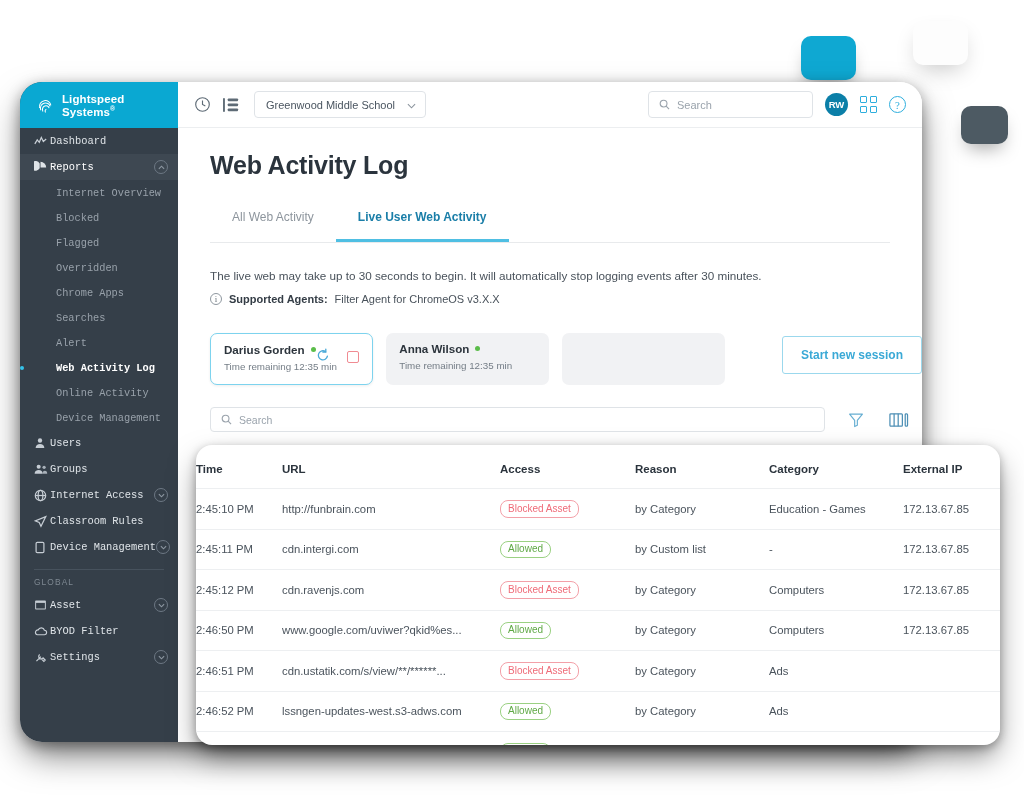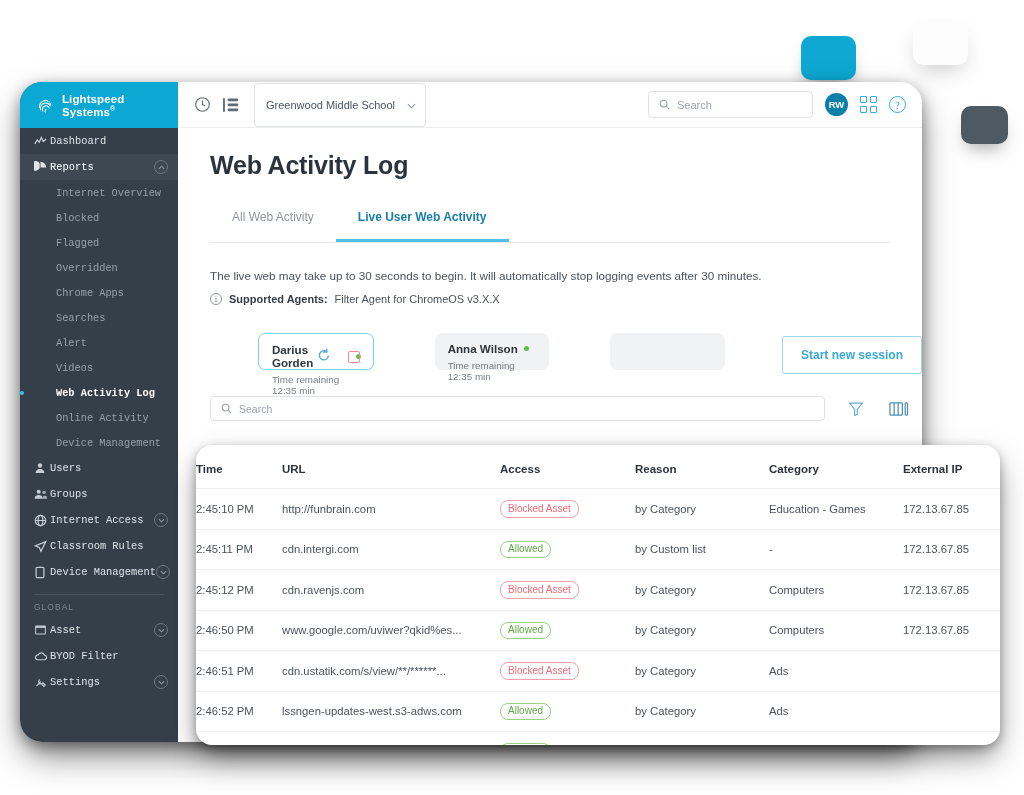--- a/index.html
+++ b/index.html
@@ -72,21 +72,21 @@
 
   
   .topbar {
     position: absolute; left: 158px; top: 0; right: 0; height: 46px;
     background: #fff; border-bottom: 1px solid #eceef0;
     display: flex; align-items: center; padding: 0 16px 0 16px; gap: 12px;
   }
   .tb-icon { color: #5e6b76; display: flex; align-items: center; cursor: pointer; }
   .school-select {
     display: flex; align-items: center; gap: 12px;
-    border: 1px solid #dfe3e7; border-radius: 4px; height: 44px;
+    border: 1px solid #dfe3e7; border-radius: 4px; height: 27px;
     padding: 0 9px 0 11px; font-size: 11px; color: #4a5560; cursor: pointer;
     margin-left: 2px;
   }
   .spacer { flex: 1; }
   .top-search {
     display: flex; align-items: center; gap: 7px;
     border: 1px solid #dfe3e7; border-radius: 4px; height: 27px;
     width: 165px; padding: 0 10px; cursor: text;
   }
   .top-search input {
@@ -131,22 +131,22 @@
   .agents .i-circle {
     width: 12px; height: 12px; border: 1px solid #8e979f; border-radius: 50%;
     color: #6d767e; font-size: 9px; line-height: 10px; text-align: center;
     font-family: "Liberation Serif", serif; flex: none;
   }
   .agents b { font-weight: 700; color: #343d46; }
 
   
   .sessions { display: flex; gap: 13px; padding: 28px 0 0 32px; align-items: flex-start; }
   .scard {
-    width: 201px; height: 37px; border-radius: 7px; background: #f1f2f4;
-    padding: 9px 12px 0 13px; position: relative; margin-left: 48px;
+    width: 201px; height: 52px; border-radius: 7px; background: #f1f2f4;
+    padding: 9px 12px 0 13px; position: relative;
   }
   .scard.sel { background: #fff; border: 1px solid #7dd3ee; box-shadow: 0 1px 3px rgba(0,0,0,.07); }
   .scard .nm { font-size: 11.6px; font-weight: 700; color: #2c343c; display: flex; align-items: center; gap: 6px; }
   .dot-on { width: 5px; height: 5px; border-radius: 50%; background: #5bbd4a; display: inline-block; }
   .scard .tr { font-size: 9.8px; color: #747d86; margin-top: 5px; }
   .scard .acts { position: absolute; right: 13px; top: 14px; display: flex; gap: 17px; align-items: center; }
   .stop-sq { width: 12px; height: 12px; border: 1.6px solid #f08b92; border-radius: 2px; cursor: pointer; }
   .scard.empty { background: #f1f2f4; }
   .start-btn {
     margin-left: 44px; margin-top: 3px;
@@ -268,23 +268,20 @@
               <span class="lbl">Overridden</span>
             </div>
           <div class="nav-row sub">
               <span class="lbl">Chrome Apps</span>
             </div>
           <div class="nav-row sub">
               <span class="lbl">Searches</span>
             </div>
           <div class="nav-row sub">
               <span class="lbl">Alert</span>
-            </div>
-          <div class="nav-row sub">
-              <span class="lbl">Videos</span>
             </div>
           <div class="nav-row sub current">
               <span class="lbl">Web Activity Log</span>
             </div>
           <div class="nav-row sub">
               <span class="lbl">Online Activity</span>
             </div>
           <div class="nav-row sub">
               <span class="lbl">Device Management</span>
             </div>

